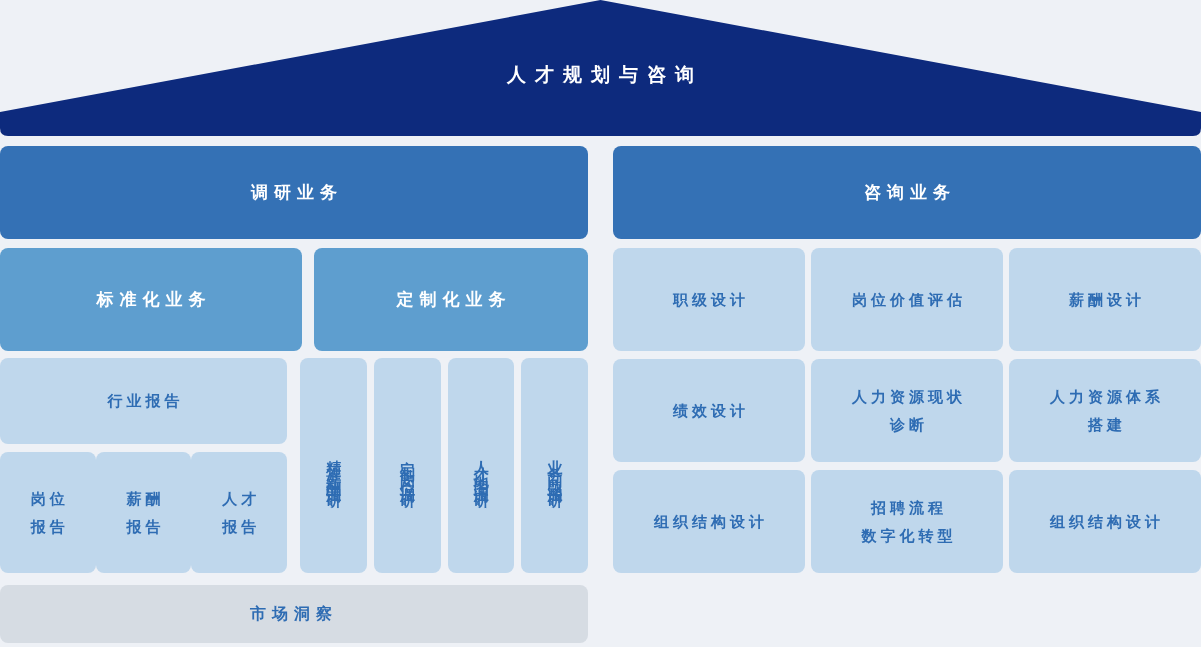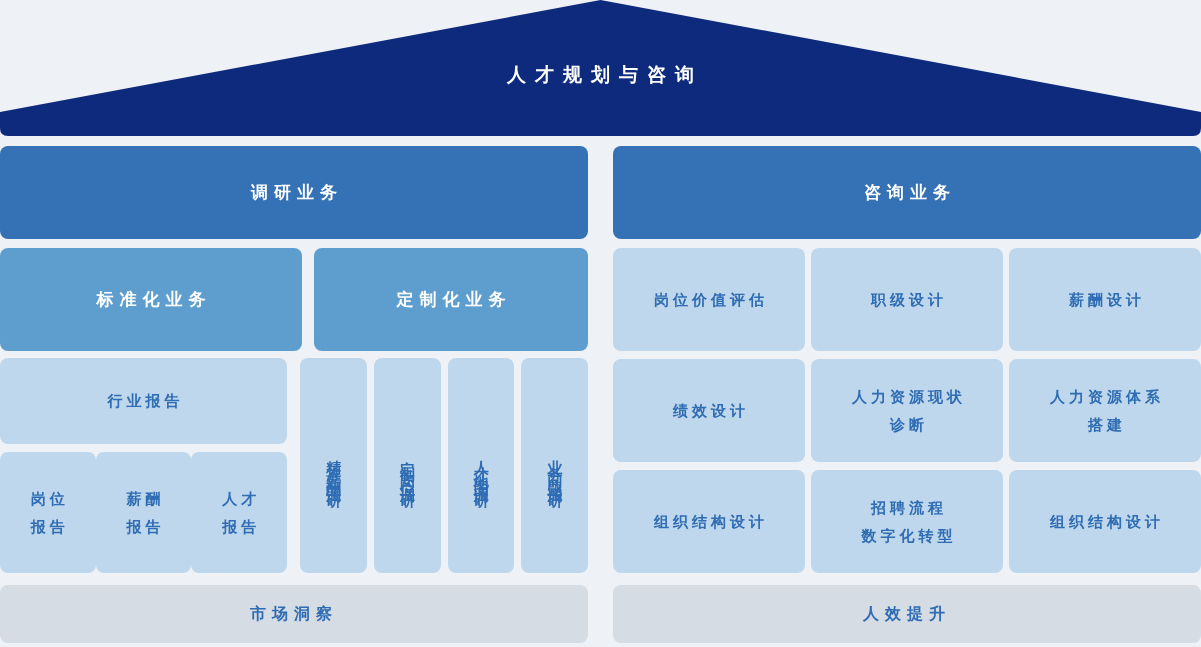--- a/index.html
+++ b/index.html
@@ -126,31 +126,30 @@
         </div>
       </div>
 
       <div class="box footerbar">市场洞察</div>
     </div>
 
     <div class="col">
       <div class="box hdr">咨询业务</div>
 
       <div class="grid3">
+        <div class="box cell">职级设计</div>
         <div class="box cell">岗位价值评估</div>
-        <div class="box cell">职级设计</div>
         <div class="box cell">薪酬设计</div>
         <div class="box cell">绩效设计</div>
         <div class="box cell">人力资源现状
 诊断</div>
         <div class="box cell">人力资源体系
 搭建</div>
         <div class="box cell">组织结构设计</div>
         <div class="box cell">招聘流程
 数字化转型</div>
         <div class="box cell">组织结构设计</div>
       </div>
 
-      <div class="box footerbar">人效提升</div>
     </div>
 
   </div>
 </div>
 
 </body></html>

